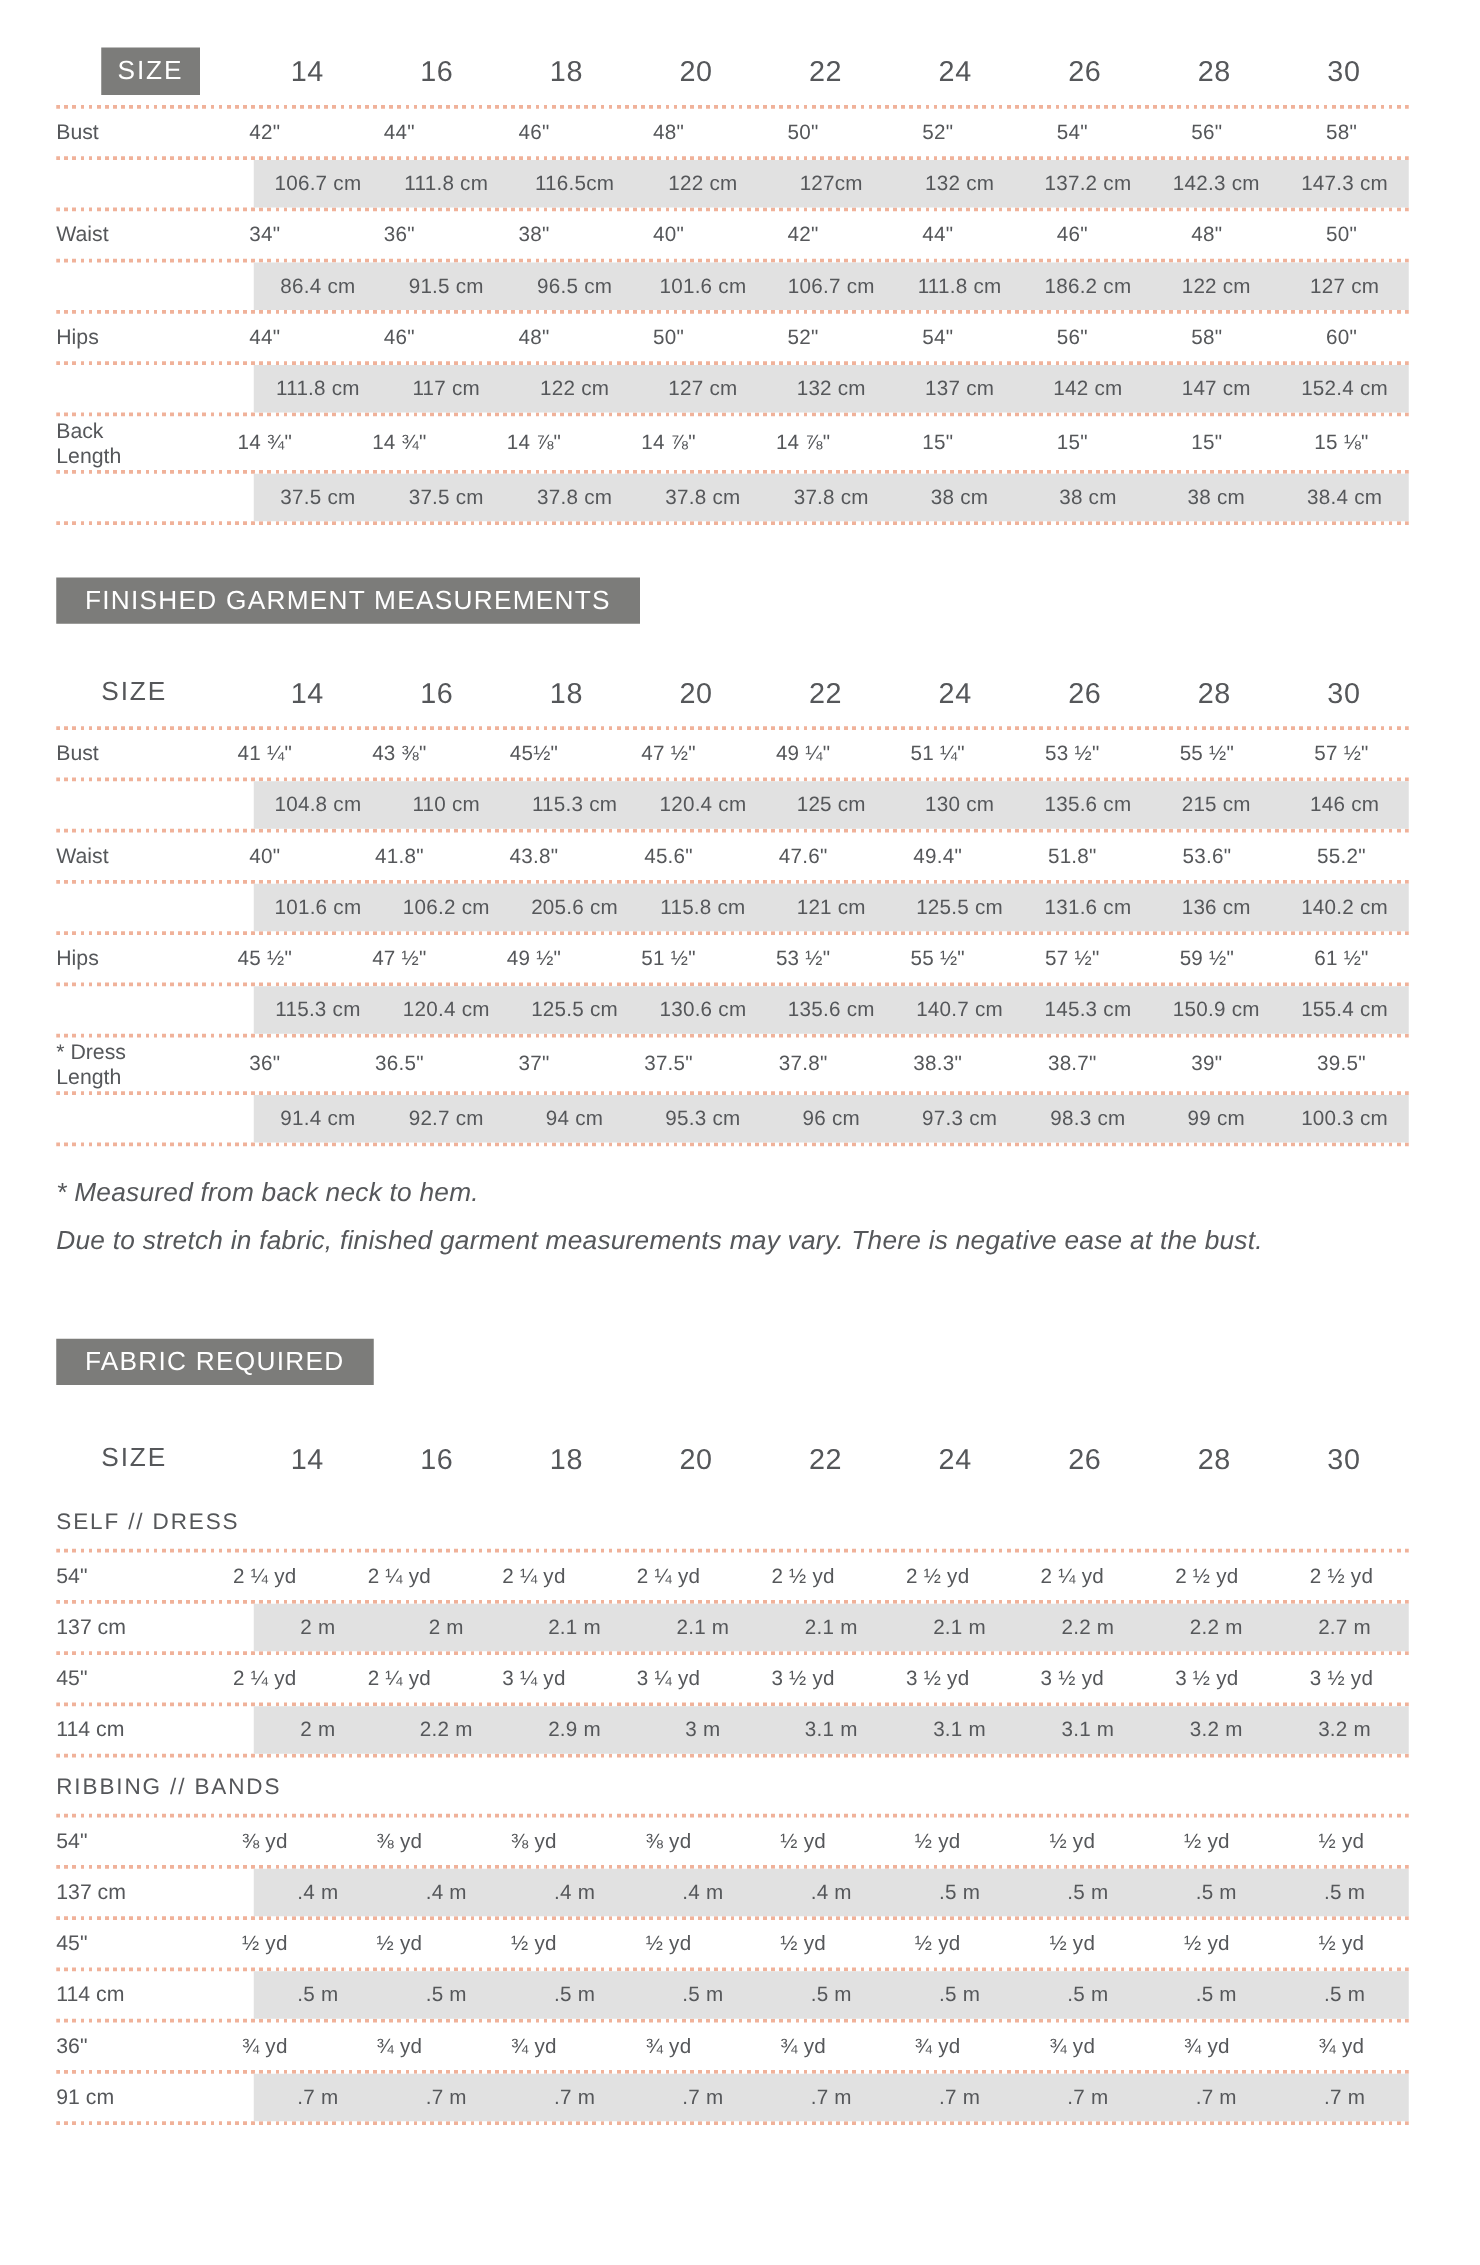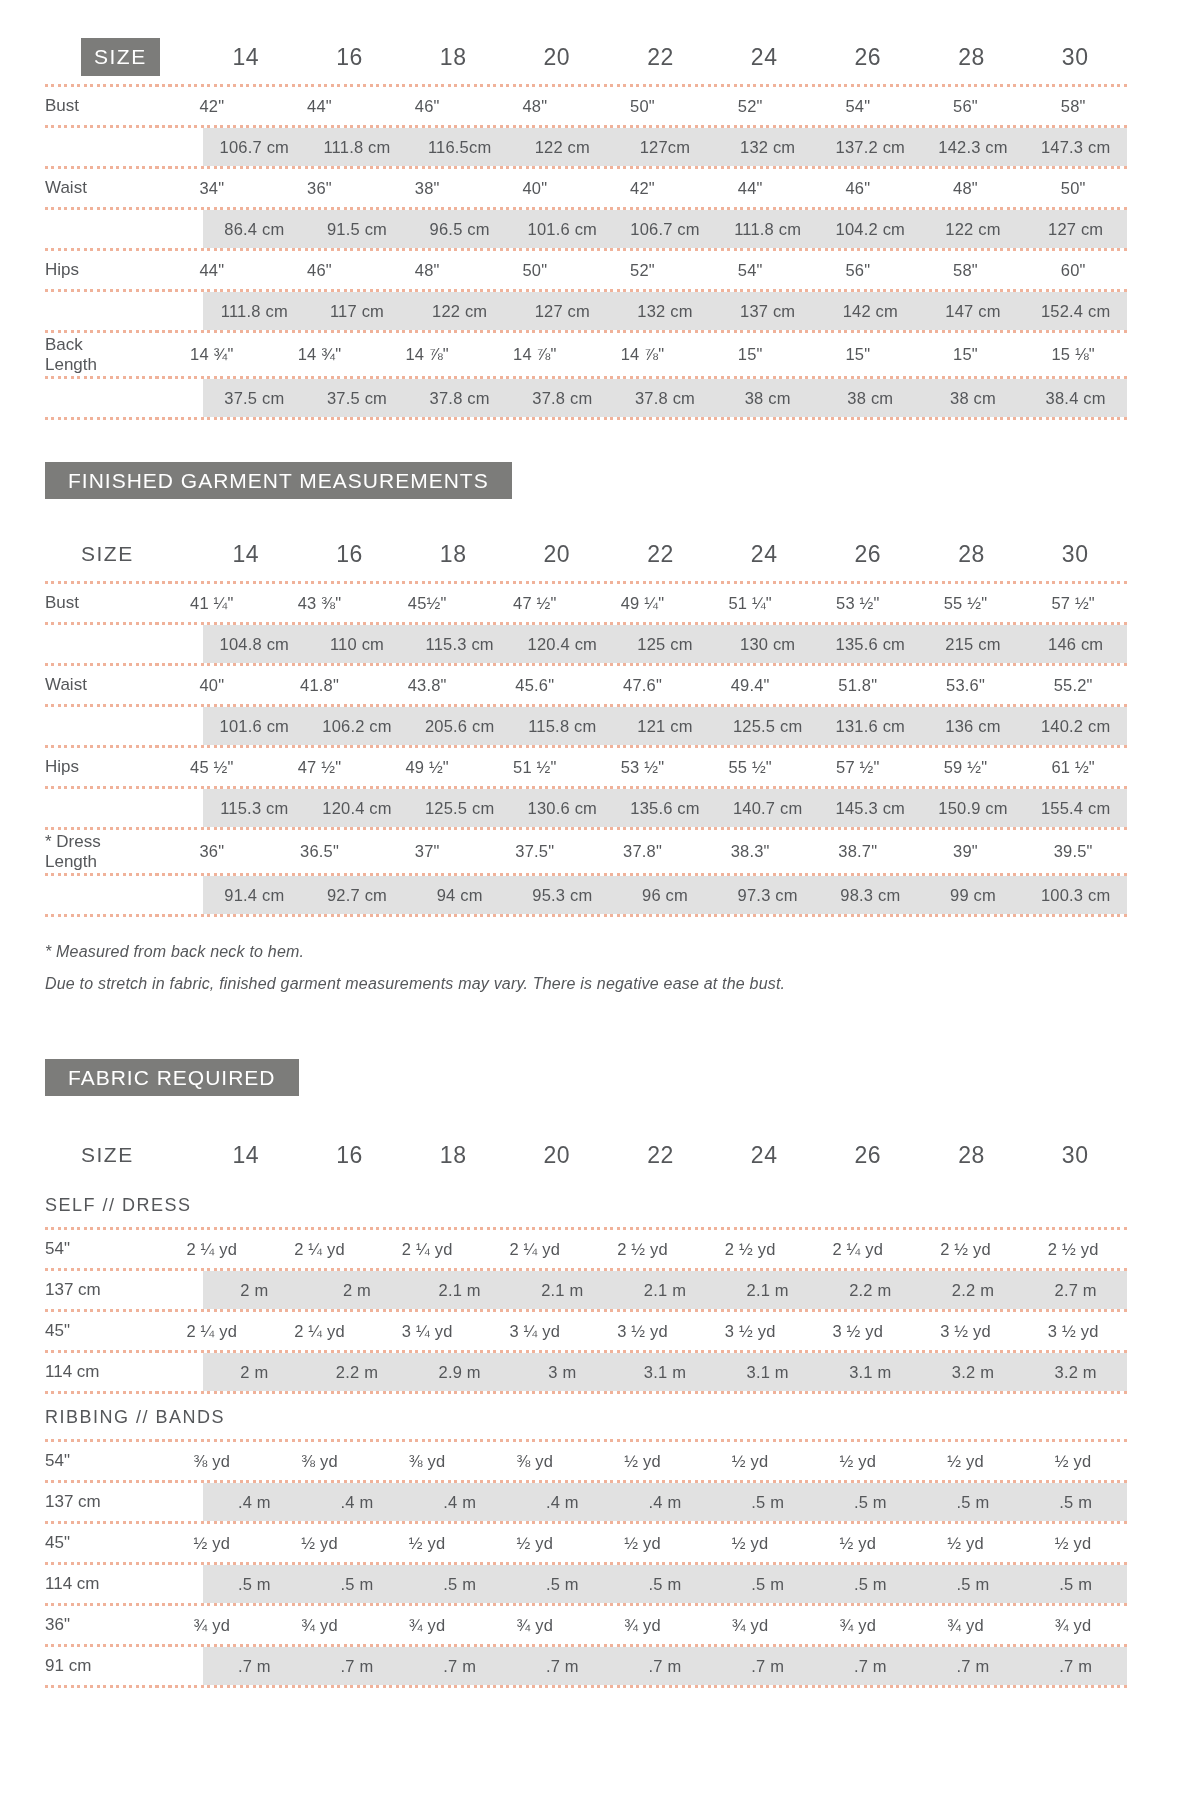--- a/index.html
+++ b/index.html
@@ -37,21 +37,21 @@
   .subheader{text-align:left; font-size:18px; letter-spacing:1.5px; padding:13px 0 11px;}
 
   
   .section-title{
     display:inline-block; background:var(--header_bg); color:var(--header_text);
     font-size:21px; font-weight:400; letter-spacing:1px; padding:7px 23px 6px;
     margin:42px 0 28px;
   }
   .fabric-title{margin-top:52px; margin-bottom:32px;}
 
-  .footnote{font-style:italic; font-size:16px; margin:10px 0 14px; letter-spacing:0.2px;}
+  .footnote{font-style:italic; font-size:21px; margin:10px 0 14px; letter-spacing:0.2px;}
   .footnote:first-of-type{margin-top:26px;}
   .important{font-size:19.5px; line-height:1.45; margin:0 0 40px; letter-spacing:0.2px;}
   .important i{font-style:italic;}
 </style>
 </head>
 <body>
 
 <main class="page">
 
   <section id="body-table" class="table">
@@ -119,21 +119,21 @@
       <div class="divider"></div>
       <div class="row">
         <div class="label-cell"></div>
         <div class="vals shaded">
           <div class="cell">86.4 cm</div>
           <div class="cell">91.5 cm</div>
           <div class="cell">96.5 cm</div>
           <div class="cell">101.6 cm</div>
           <div class="cell">106.7 cm</div>
           <div class="cell">111.8 cm</div>
-          <div class="cell">104.2 cm</div>
+          <div class="cell">186.2 cm</div>
           <div class="cell">122 cm</div>
           <div class="cell">127 cm</div>
         </div>
       </div>
       <div class="divider"></div>
       <div class="row">
         <div class="label-cell">Hips</div>
         <div class="vals">
           <div class="cell">44"</div>
           <div class="cell">46"</div>

